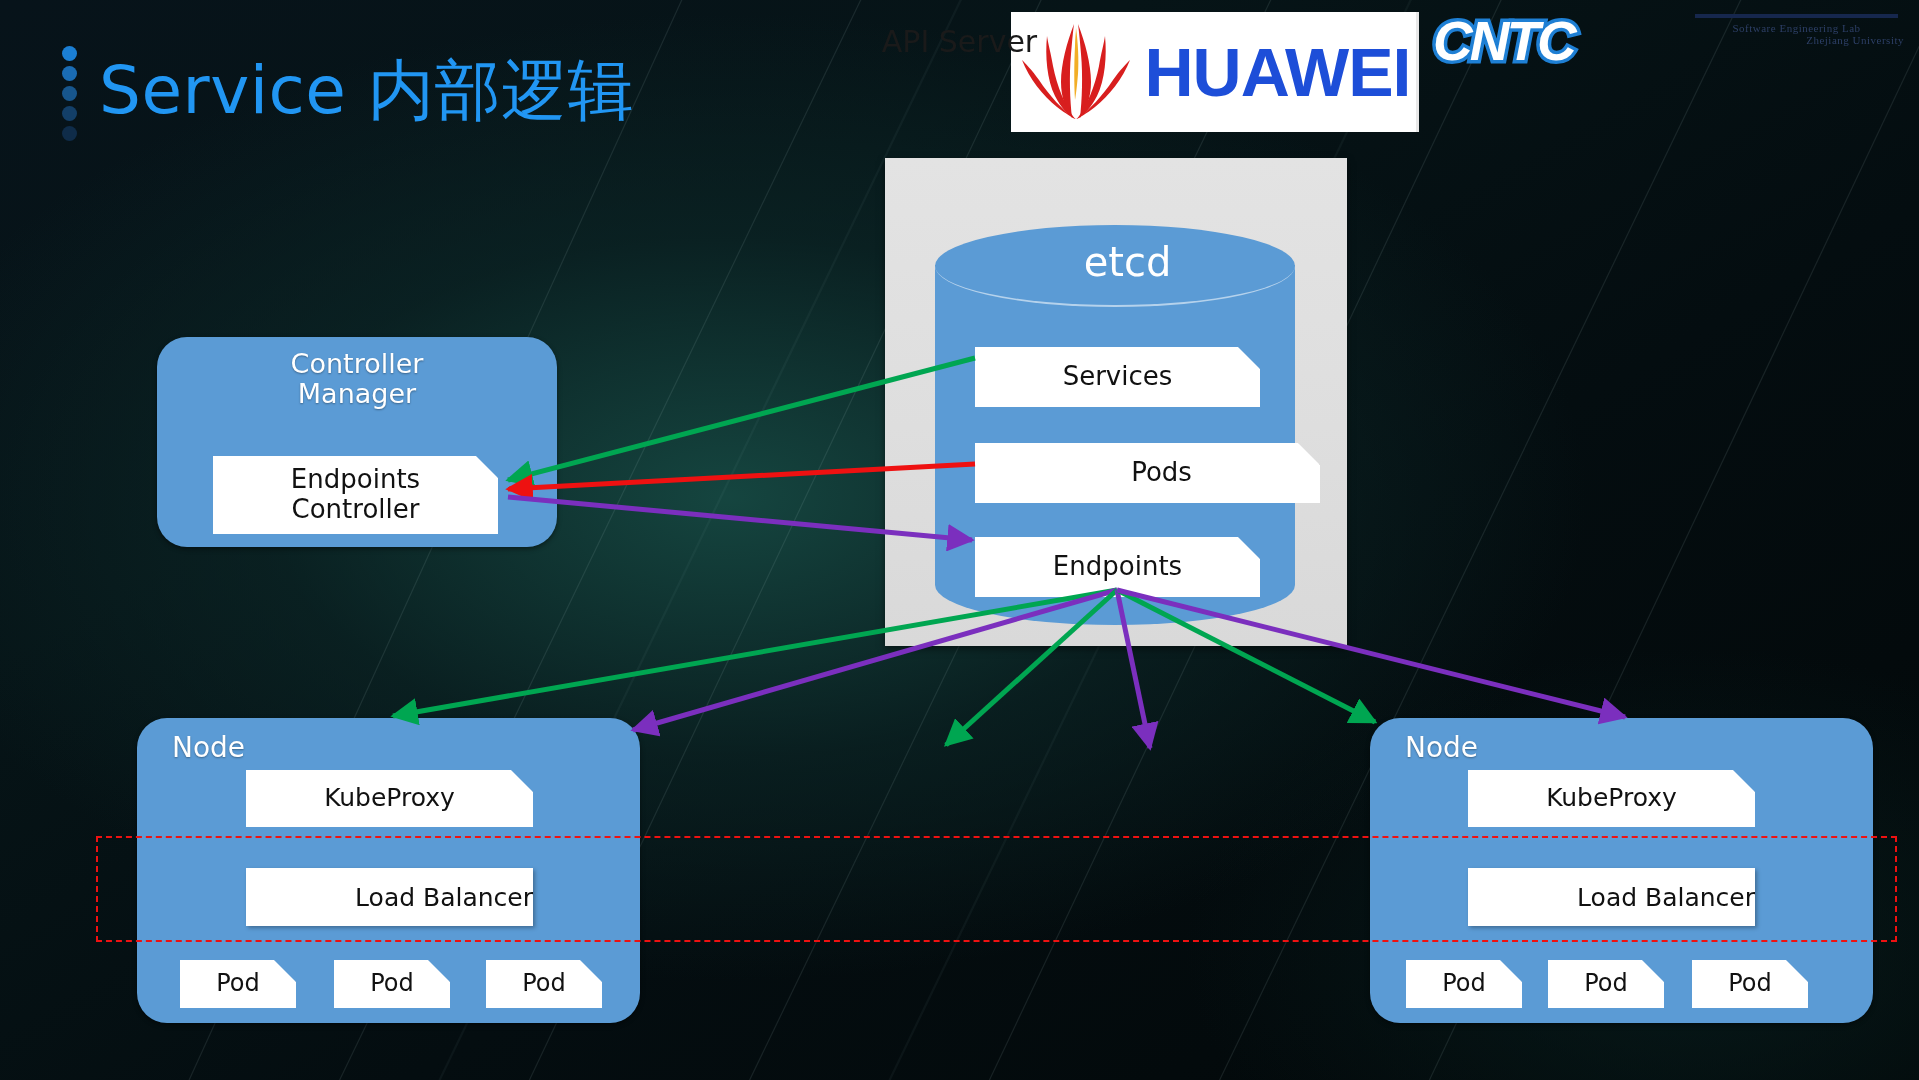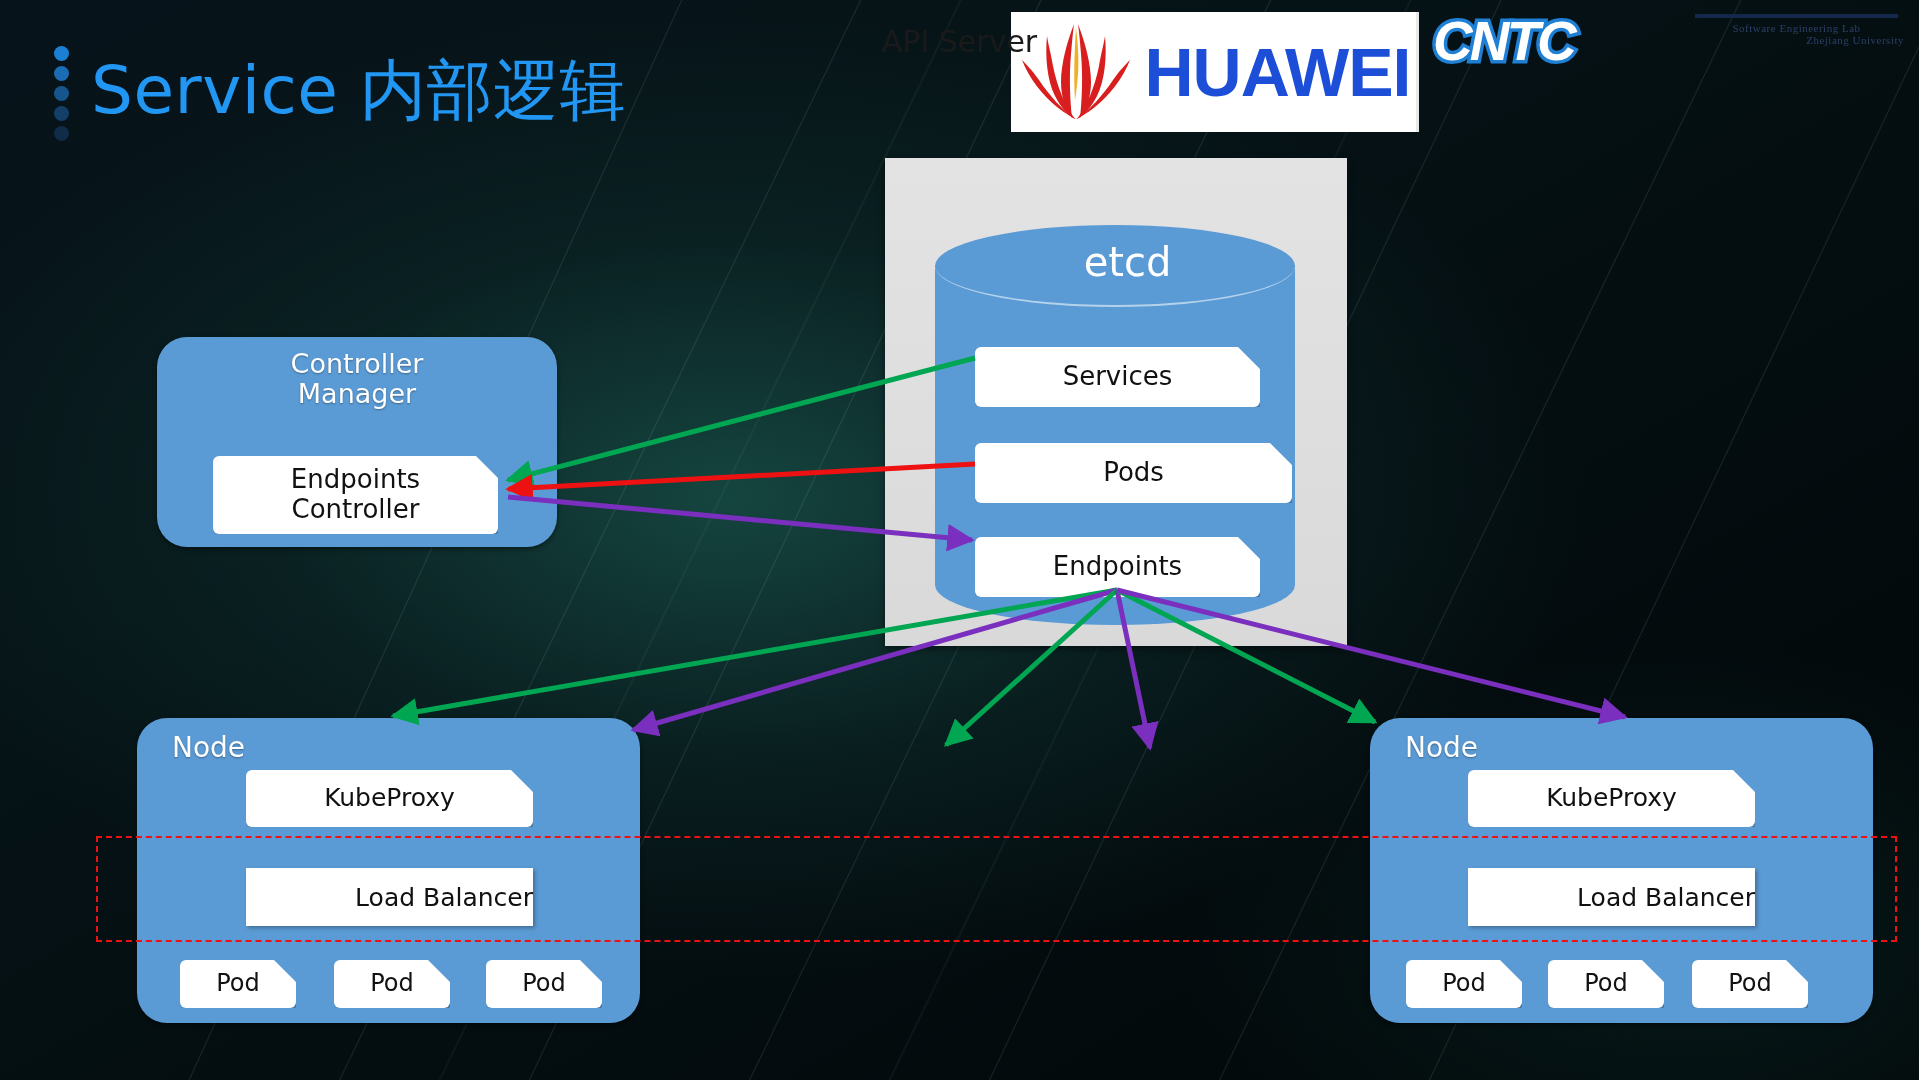--- a/index.html
+++ b/index.html
@@ -11,21 +11,21 @@
   #slide{
     position:relative;width:1919px;height:1080px;overflow:hidden;
     background:
       radial-gradient(ellipse 1100px 620px at 38% 46%, rgba(22,72,66,.95) 0%, rgba(12,40,40,.62) 42%, rgba(2,10,12,0) 78%),
       radial-gradient(ellipse 700px 420px at 88% 88%, rgba(8,30,30,.75) 0%, rgba(0,6,8,0) 72%),
       linear-gradient(150deg,#07131a 0%,#061417 30%,#040d10 60%,#020708 100%);
   }
   
   #streaks{position:absolute;inset:0;pointer-events:none;opacity:.55;}
   
-  #title-block{position:absolute;left:54px;top:40px;display:flex;align-items:center;text-align:right;}
+  #title-block{position:absolute;left:62px;top:40px;display:flex;align-items:center;text-align:right;}
   #bullet-dots{display:flex;flex-direction:column;gap:5px;margin-right:22px;margin-top:6px;}
   #bullet-dots i{display:block;width:15px;height:15px;border-radius:50%;}
   #bullet-dots i:nth-child(1){background:#1b7fd4;}
   #bullet-dots i:nth-child(2){background:#1a6cb4;}
   #bullet-dots i:nth-child(3){background:#17568d;}
   #bullet-dots i:nth-child(4){background:#133f68;}
   #bullet-dots i:nth-child(5){background:#0f2c49;}
   #page-title{
     color:#2196f3;font-size:66px;font-weight:400;line-height:1;
     letter-spacing:.5px;white-space:nowrap;
@@ -65,21 +65,20 @@
   .panel-title{position:absolute;color:#ffffff;font-size:27px;line-height:1.12;
      text-shadow:0 1px 2px rgba(0,0,0,.35);font-family:"DejaVu Sans",sans-serif;}
   
   .flag-box{
     position:absolute;background:#ffffff;color:#111;
     display:flex;align-items:center;justify-content:center;text-align:center;
     font-family:"DejaVu Sans","Liberation Sans",sans-serif;
     box-shadow:2px 2px 4px rgba(0,0,0,.3);
     clip-path:polygon(0 0, calc(100% - 22px) 0, 100% 22px, 100% 100%, 0 100%);
     line-height:1.15;
-    border-radius:6px;
   }
   .plain-box{
     position:absolute;background:#ffffff;color:#111;
     display:flex;align-items:center;justify-content:flex-end;text-align:center;
     font-family:"DejaVu Sans","Liberation Sans",sans-serif;
     box-shadow:2px 2px 4px rgba(0,0,0,.3);
   }
   
   #api-server-panel{
     position:absolute;left:885px;top:158px;width:462px;height:488px;
@@ -186,21 +185,21 @@
   <div id="etcd-cylinder">
     <div id="cyl-bottom"></div>
     <div id="cyl-body"></div>
     <div id="cyl-top"></div>
     <div id="etcd-label">etcd</div>
   </div>
 
   <div class="flag-box" style="left:975px;top:347px;width:285px;height:60px;font-size:26px;">
     <span>Services</span>
   </div>
-  <div class="flag-box" style="left:975px;top:443px;width:317px;height:60px;font-size:26px;">
+  <div class="flag-box" style="left:975px;top:443px;width:317px;height:60px;font-size:26px;padding-left:28px;">
     <span>Pods</span>
   </div>
   <div class="flag-box" style="left:975px;top:537px;width:285px;height:60px;font-size:26px;">
     <span>Endpoints</span>
   </div>
 
   <div class="blue-panel" style="left:137px;top:718px;width:503px;height:305px;"></div>
   <div class="panel-title" style="left:172px;top:732px;font-size:28px;">Node</div>
   <div class="flag-box" style="left:246px;top:770px;width:287px;height:57px;font-size:25px;">
     <span>KubeProxy</span>

